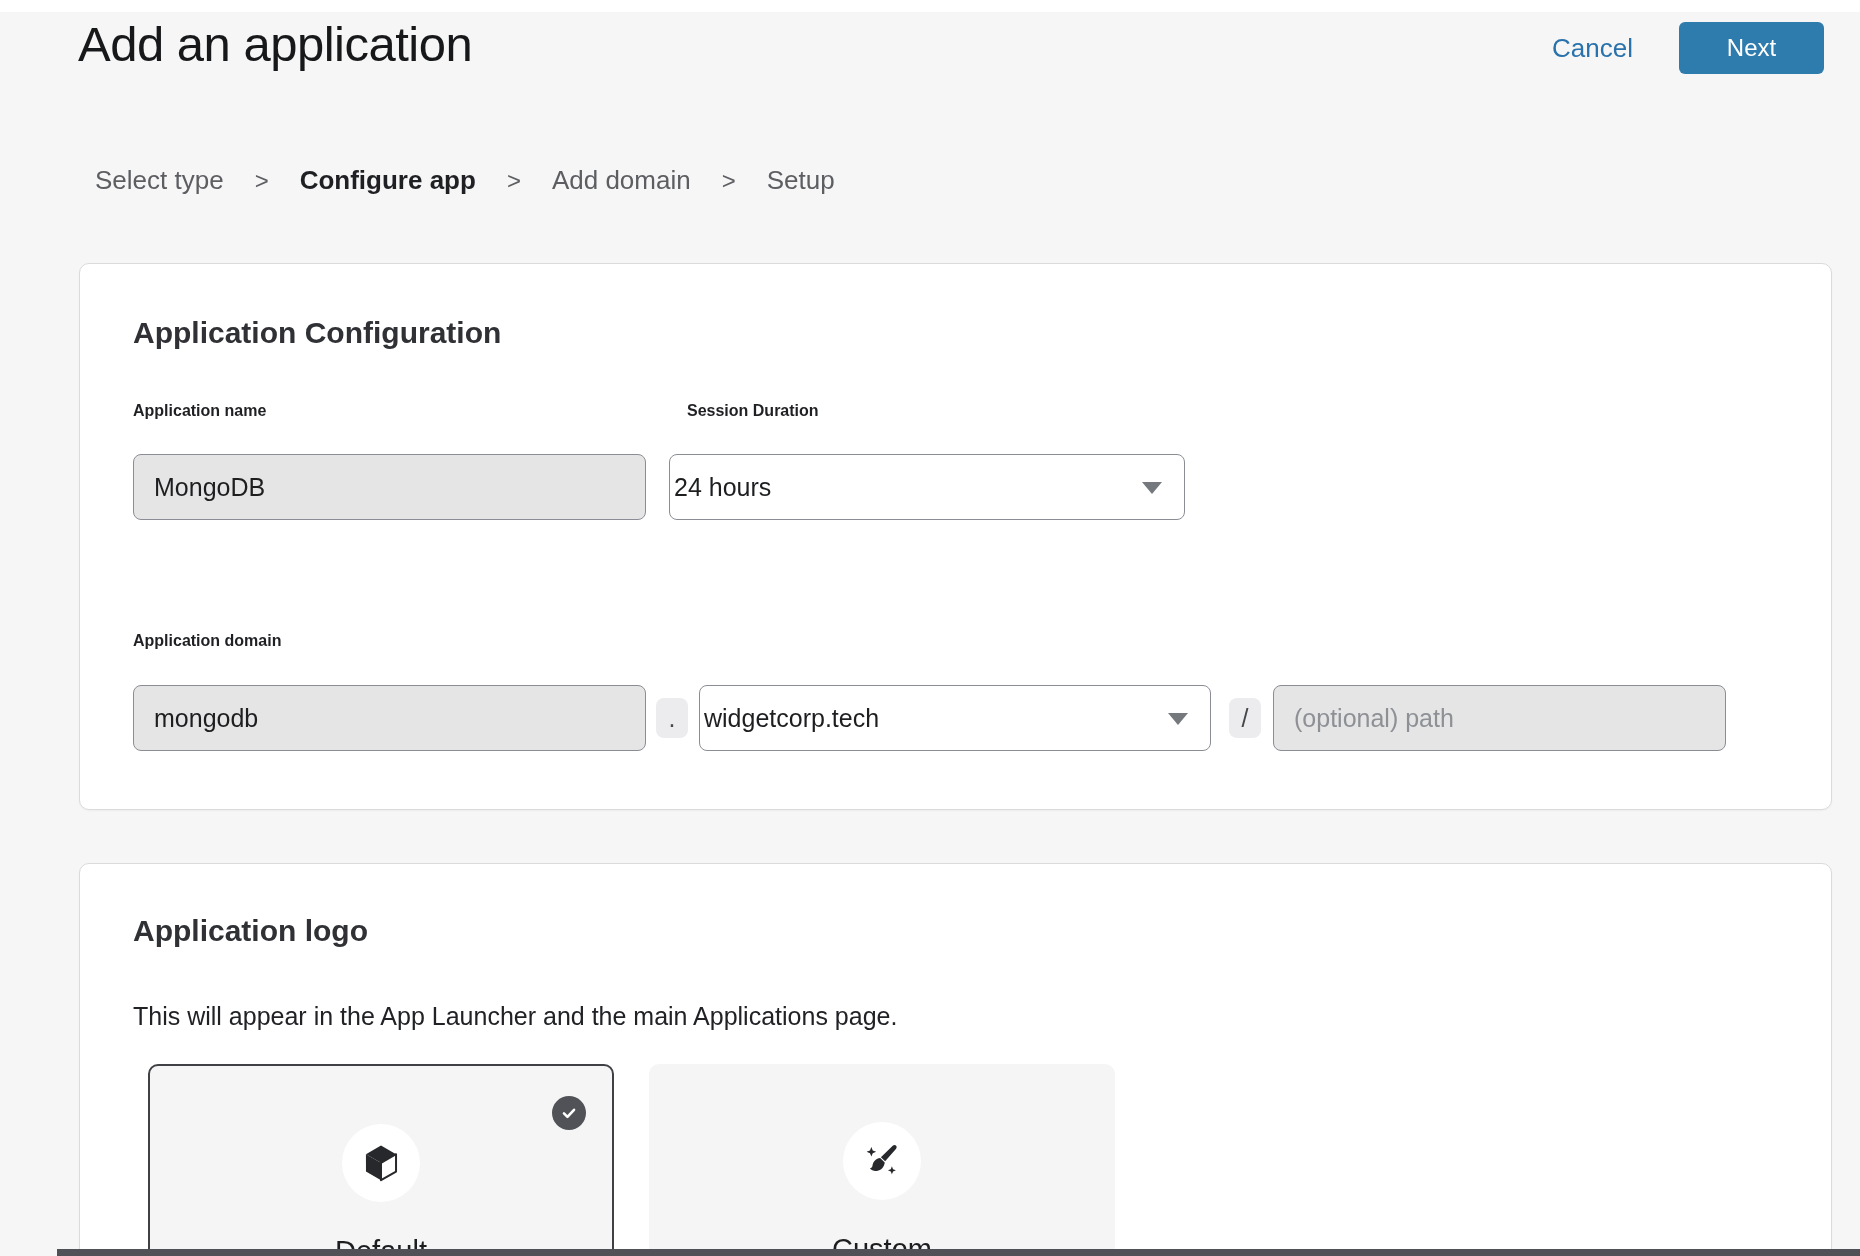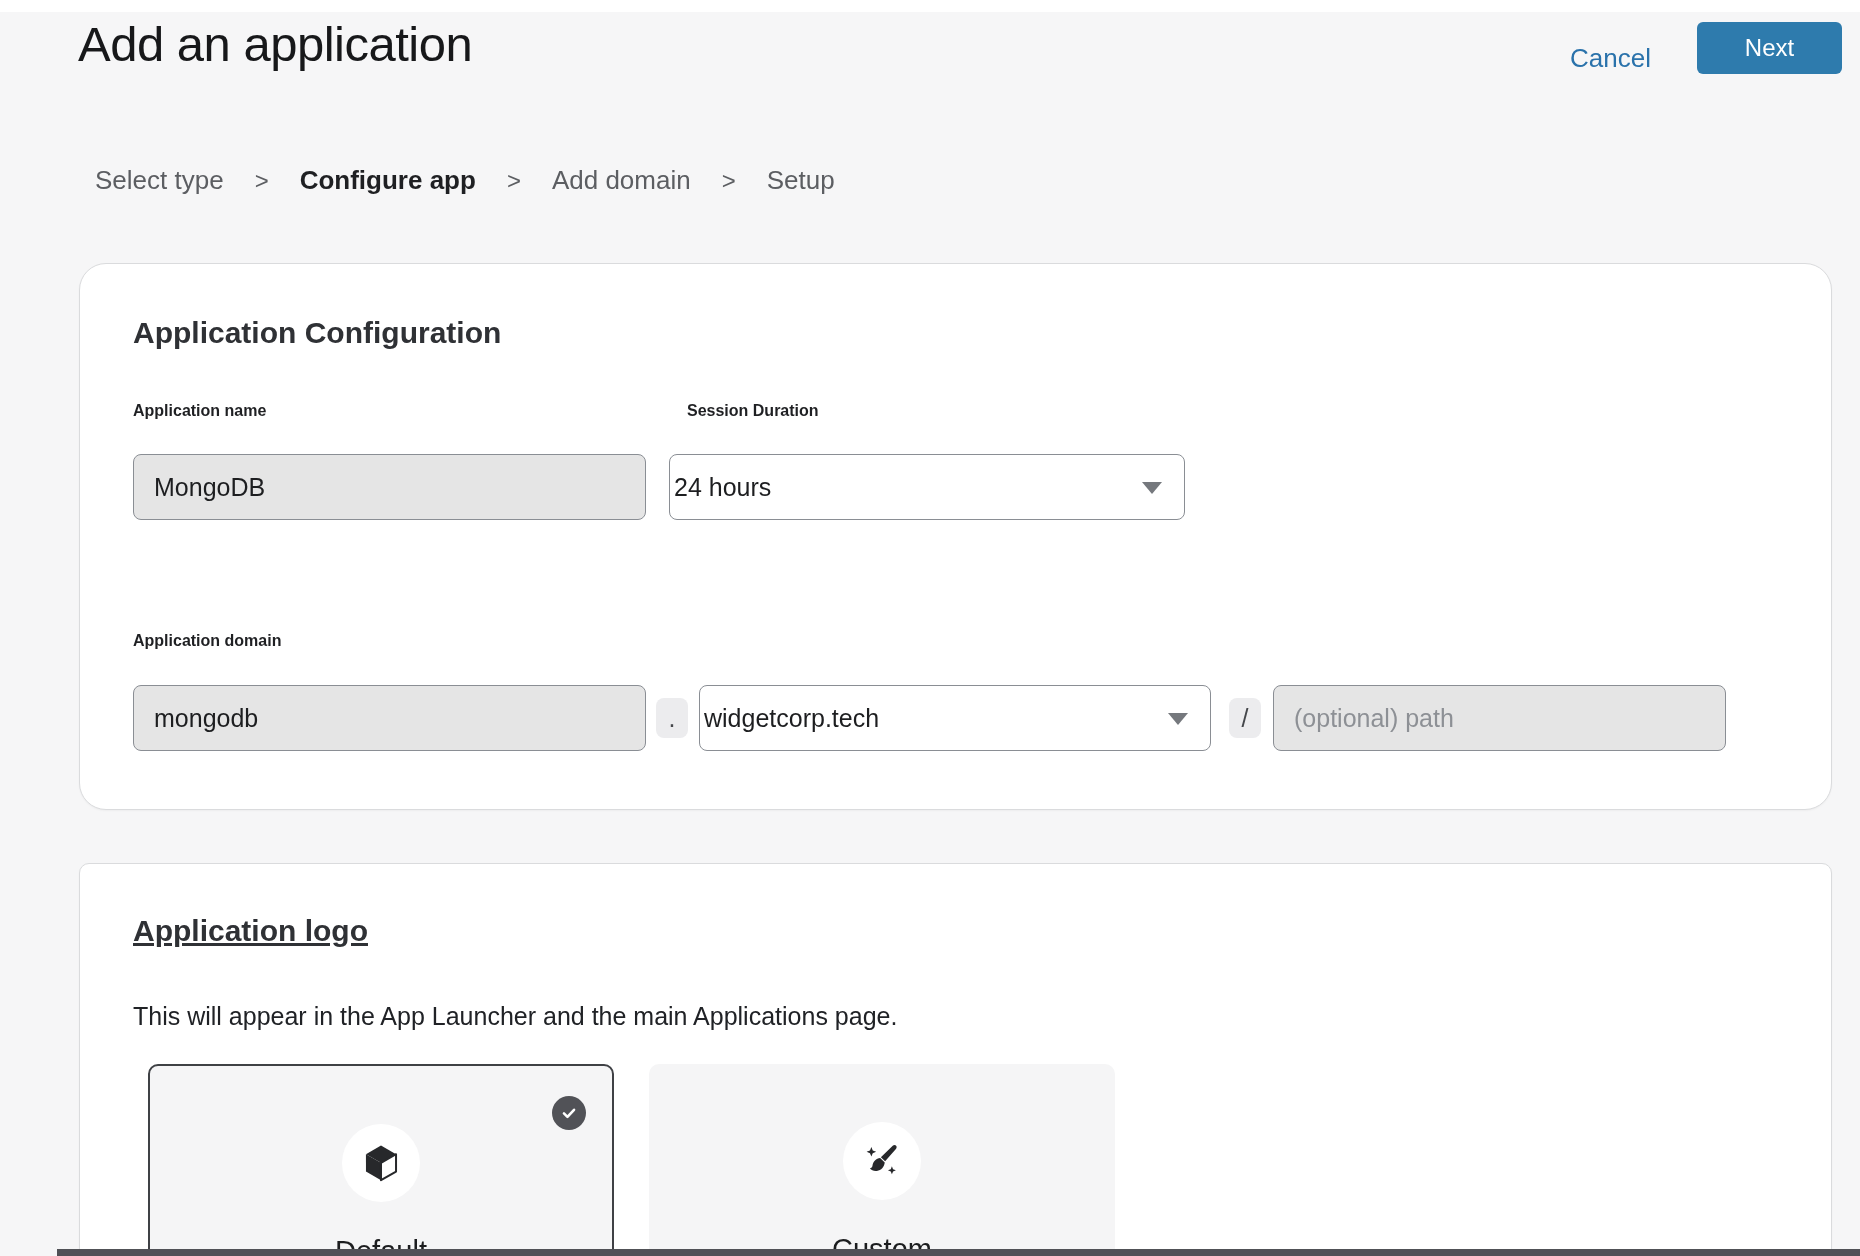--- a/index.html
+++ b/index.html
@@ -12,22 +12,22 @@
   }
   .top-strip {
     position: absolute; left: 0; top: 0; width: 1860px; height: 12px;
     background: #ffffff;
   }
   .page-title {
     position: absolute; left: 78px; top: 16px;
     font-size: 49px; font-weight: 400; letter-spacing: -0.5px; color: #17181a;
   }
   .header-actions {
-    position: absolute; right: 18px; top: 22px;
-    display: flex; align-items: flex-end; gap: 46px;
+    position: absolute; right: 36px; top: 22px;
+    display: flex; align-items: center; gap: 46px;
   }
   .cancel-link {
     font-size: 26px; color: #2a72ab; cursor: pointer; background: none; border: none;
     font-family: inherit;
   }
   .next-button {
     width: 145px; height: 52px; border: none; border-radius: 6px;
     background: #2e7bad; color: #ffffff; font-size: 24px; font-family: inherit;
     cursor: pointer;
   }
@@ -36,21 +36,21 @@
     display: flex; align-items: center; gap: 31px;
     font-size: 26px; color: #5c5e62;
   }
   .breadcrumb .sep { color: #5c5e62; font-size: 24px; }
   .breadcrumb .step.active { color: #1f2023; font-weight: 700; }
   .card {
     position: absolute; left: 79px; width: 1753px;
     background: #ffffff; border: 1px solid #dadbdd; border-radius: 10px;
     box-shadow: 0 1px 2px rgba(0,0,0,0.04);
   }
-  .card-config { top: 263px; height: 547px; border-radius: 27px; }
+  .card-config { top: 263px; height: 547px; }
   .card-logo   { top: 863px; height: 520px; }
   .card h2 {
     font-size: 30px; font-weight: 600; color: #2f3135;
   }
   .card-config h2 { position: absolute; left: 53px; top: 52px; }
   .field-label {
     position: absolute; font-size: 16px; font-weight: 600; color: #1f2023;
   }
   .lbl-name    { left: 53px;  top: 138px; }
   .lbl-session { left: 607px; top: 138px; }
@@ -83,21 +83,21 @@
   .input-subdomain { width: 513px; }
   .sep-chip {
     width: 32px; height: 40px; margin: 0 11px 0 10px;
     background: #ececee; border-radius: 8px;
     display: flex; align-items: center; justify-content: center;
     font-size: 25px; color: #45474b;
   }
   .chip-slash { margin: 0 12px 0 18px; }
   .select-domain { width: 512px; }
   .input-path { width: 453px; }
-  .card-logo h2 { position: absolute; left: 53px; top: 50px; text-decoration: underline; }
+  .card-logo h2 { position: absolute; left: 53px; top: 50px; }
   .logo-desc {
     position: absolute; left: 53px; top: 138px;
     font-size: 25px; color: #202226;
   }
   .logo-tiles {
     position: absolute; left: 68px; top: 200px;
     display: flex; gap: 35px;
   }
   .logo-tile {
     position: relative; width: 466px; height: 262px;

